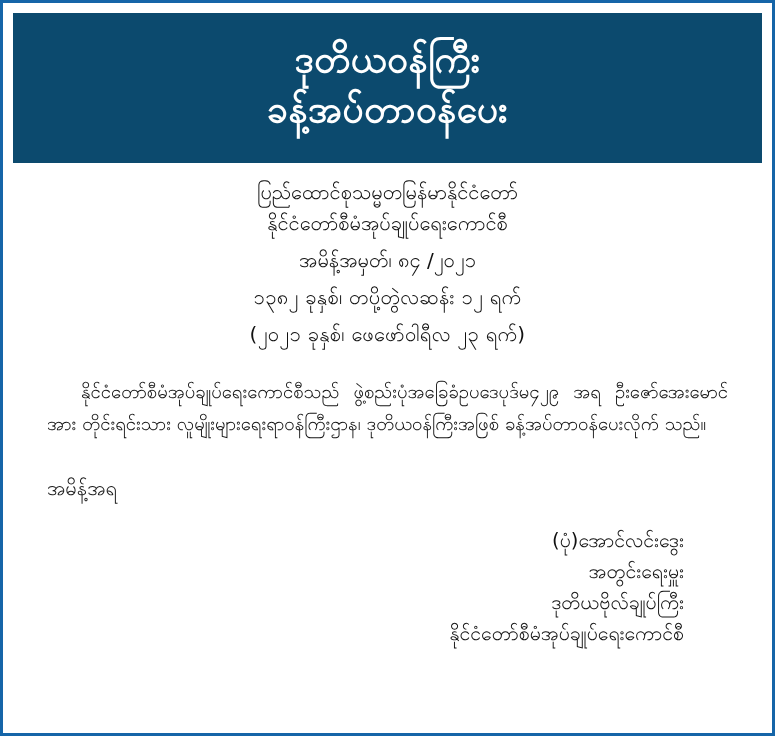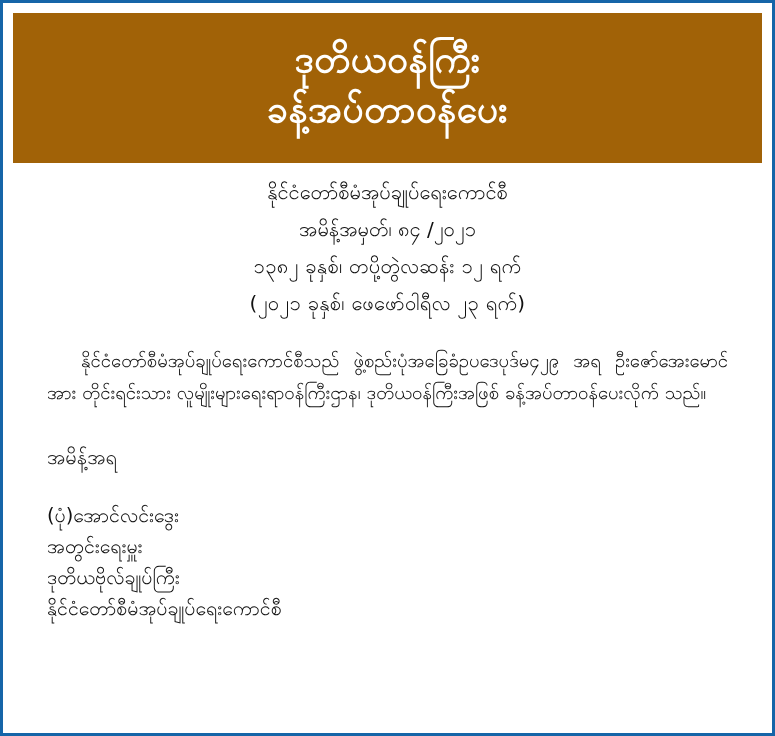--- a/index.html
+++ b/index.html
@@ -16,21 +16,21 @@
   .page {
     position: relative;
     box-sizing: border-box;
     width: 775px;
     height: 736px;
     border: 3px solid #1565a8;
     background: #ffffff;
     padding: 10px 10px 0 10px;
   }
   .banner {
-    background: #a16207;
+    background: #0c4a6e;
     color: #ffffff;
     text-align: center;
     padding: 22px 10px 28px 10px;
     box-sizing: border-box;
   }
   .banner-line {
     font-size: 37px;
     font-weight: bold;
     line-height: 1.35;
     letter-spacing: 0.5px;
@@ -60,39 +60,41 @@
   .para .indent {
     display: inline-block;
     width: 34px;
   }
   .sign-order {
     margin-top: 34px;
     font-size: 20px;
     padding-right: 100px;
   }
   .sign-block {
-    margin-top: 26px;
+    margin-top: 20px;
+    text-align: right;
     padding-right: 44px;
     font-size: 19.5px;
     line-height: 1.6;
     color: #111111;
   }
 </style>
 </head>
 <body>
 
 <div class="page">
 
   <div class="banner">
     <div class="banner-line">ဒုတိယဝန်ကြီး</div>
     <div class="banner-line">ခန့်အပ်တာဝန်ပေး</div>
   </div>
 
   <div class="body-block">
 
+    <div class="center-line">ပြည်ထောင်စုသမ္မတမြန်မာနိုင်ငံတော်</div>
     <div class="center-line">နိုင်ငံတော်စီမံအုပ်ချုပ်ရေးကောင်စီ</div>
     <div class="gap-small"></div>
     <div class="center-line">အမိန့်အမှတ်၊ ၈၄ /၂၀၂၁</div>
     <div class="gap-small"></div>
     <div class="center-line spaced">၁၃၈၂ ခုနှစ်၊ တပို့တွဲလဆန်း   ၁၂    ရက်</div>
     <div class="gap-small"></div>
     <div class="center-line spaced">(၂၀၂၁ ခုနှစ်၊ ဖေဖော်ဝါရီလ    ၂၃    ရက်)</div>
     <div class="gap-mid"></div>
 
     <div class="para"><span class="indent"></span><span>နိုင်ငံတော်စီမံအုပ်ချုပ်ရေးကောင်စီသည် ဖွဲ့စည်းပုံအခြေခံဥပဒေပုဒ်မ၄၂၉ အရ   ဦးဇော်အေးမောင် အား  တိုင်းရင်းသား လူမျိုးများရေးရာဝန်ကြီးဌာန၊  ဒုတိယဝန်ကြီးအဖြစ် ခန့်အပ်တာဝန်ပေးလိုက် သည်။</span></div>

